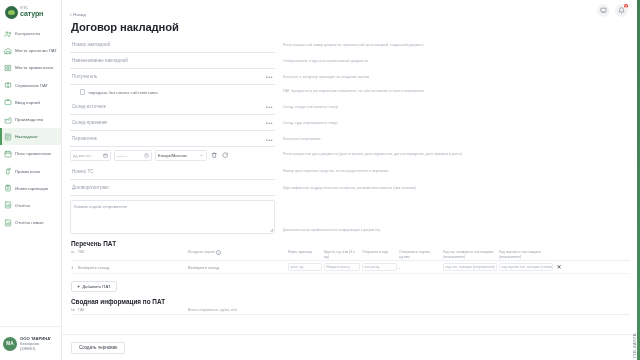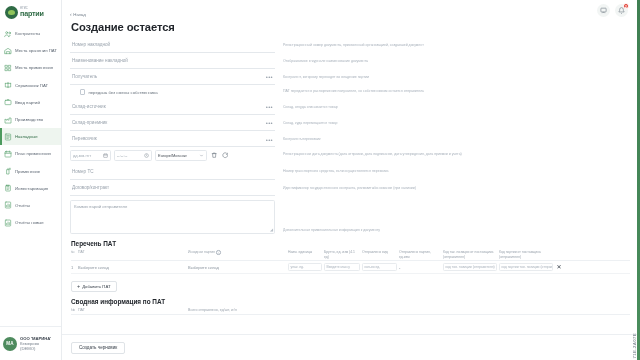--- a/index.html
+++ b/index.html
@@ -226,21 +226,21 @@
 </head>
 <body>
 
 <div id="app">
 
   <aside id="sidebar">
     <div class="logo-box">
       <div class="logo-mark"></div>
       <div class="logo-text">
         <span class="logo-sub">ФГИС</span>
-        <span class="logo-main">партии</span>
+        <span class="logo-main">сатурн</span>
       </div>
     </div>
 
     <nav class="nav" id="nav-list">
         <div class="nav-item">
           <span class="nav-ico">
             <svg viewBox="0 0 24 24" fill="none" stroke="currentColor" stroke-width="1.9" stroke-linecap="round" stroke-linejoin="round">
               <circle cx="8" cy="8" r="3"></circle>
               <circle cx="17" cy="9" r="2.5"></circle>
               <path d="M2 20c0-3.3 2.7-5 6-5s6 1.7 6 5M15 20c0-2.5 1.4-4 3.5-4"></path>
@@ -371,21 +371,21 @@
         </svg>
         <span class="badge">2</span>
       </div>
     </div>
 
     <div class="page-head">
       <a class="back-link">
         <span class="chev">‹</span>
         <span>Назад</span>
       </a>
-      <h1 class="page-title">Создание остается</h1>
+      <h1 class="page-title">Договор накладной</h1>
     </div>
 
     <div class="form-wrap">
 
       <div class="frow">
         <div class="fleft">
           <div class="finput">
             <span class="ph">Номер накладной</span>
           </div>
         </div>

